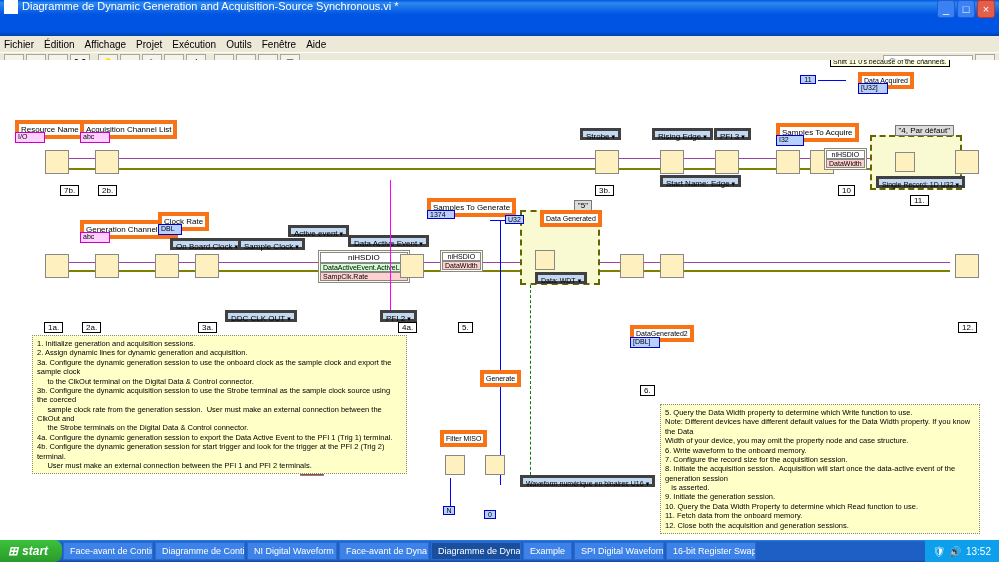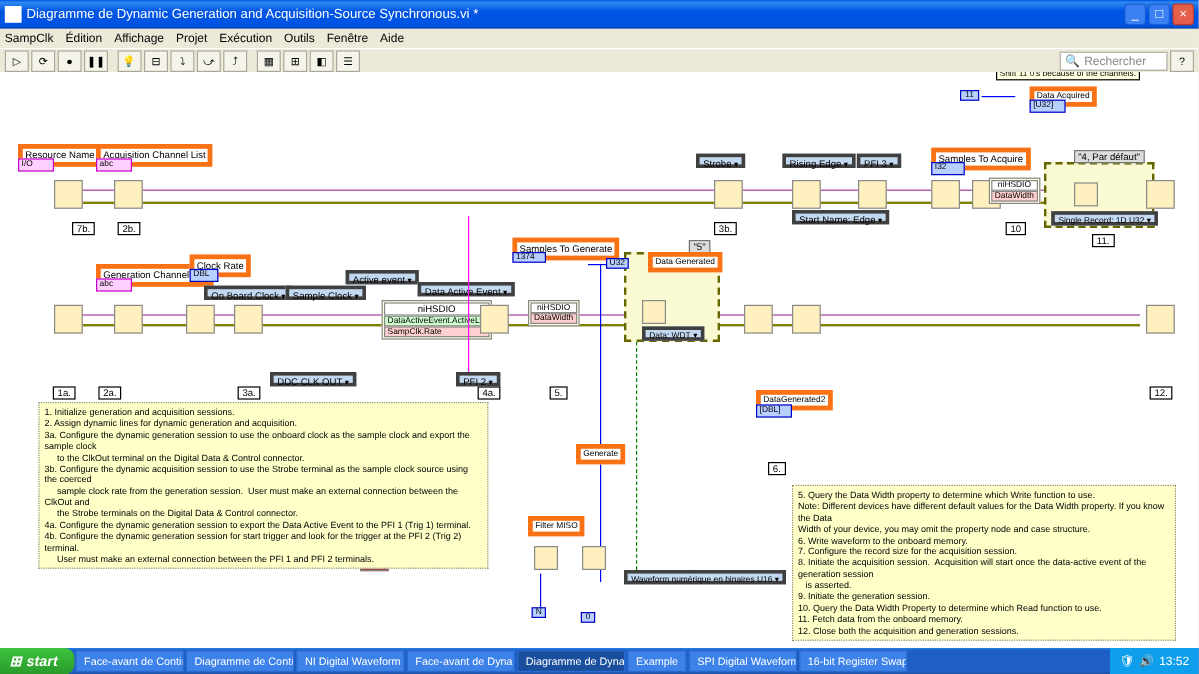--- a/index.html
+++ b/index.html
@@ -1,19 +1,19 @@
 <!DOCTYPE html>
 <html><head>
 <meta charset="utf-8">
 <style>
 * { margin: 0; padding: 0; box-sizing: border-box; }
 body { font-family: Tahoma, sans-serif; font-size: 10px; background: #ece9d8; width: 999px; height: 562px; overflow: hidden; position: relative; }
 
 
-.titlebar { background: linear-gradient(to bottom, #0054e3 0%, #2e89ef 8%, #0054e3 40%, #0054e3 88%, #0040ab 100%); height: 24px; display: flex; align-items: center; padding: 0 4px; color: white; }
+.titlebar { background: linear-gradient(to bottom, #0054e3 0%, #2e89ef 8%, #0054e3 40%, #0054e3 88%, #0040ab 100%); height: 36px; display: flex; align-items: flex-start; padding: 0 4px; color: white; }
 .titlebar .icon { width: 14px; height: 14px; background: #fff; margin-right: 4px; }
 .titlebar .title { flex: 1; font-size: 11px; }
 .titlebar .wbtn { width: 18px; height: 18px; margin-left: 2px; border-radius: 3px; display: flex; align-items: center; justify-content: center; font-size: 11px; color: white; }
 .wbtn.min, .wbtn.max { background: #3c81f3; border: 1px solid #1a5ed6; }
 .wbtn.close { background: #e35f4c; border: 1px solid #c13828; }
 
 
 .menubar { background: #ece9d8; height: 16px; display: flex; align-items: center; padding: 0 4px; font-size: 10px; }
 .menubar span { margin-right: 10px; }
 
@@ -62,21 +62,21 @@
 
 <div class="titlebar">
   <div class="icon"></div>
   <div class="title">Diagramme de Dynamic Generation and Acquisition-Source Synchronous.vi *</div>
   <div class="wbtn min">_</div>
   <div class="wbtn max">□</div>
   <div class="wbtn close">×</div>
 </div>
 
 <div class="menubar">
-  <span>SampClk</span>
+  <span>Fichier</span>
   <span>Édition</span>
   <span>Affichage</span>
   <span>Projet</span>
   <span>Exécution</span>
   <span>Outils</span>
   <span>Fenêtre</span>
   <span>Aide</span>
 </div>
 
 <div class="toolbar">

